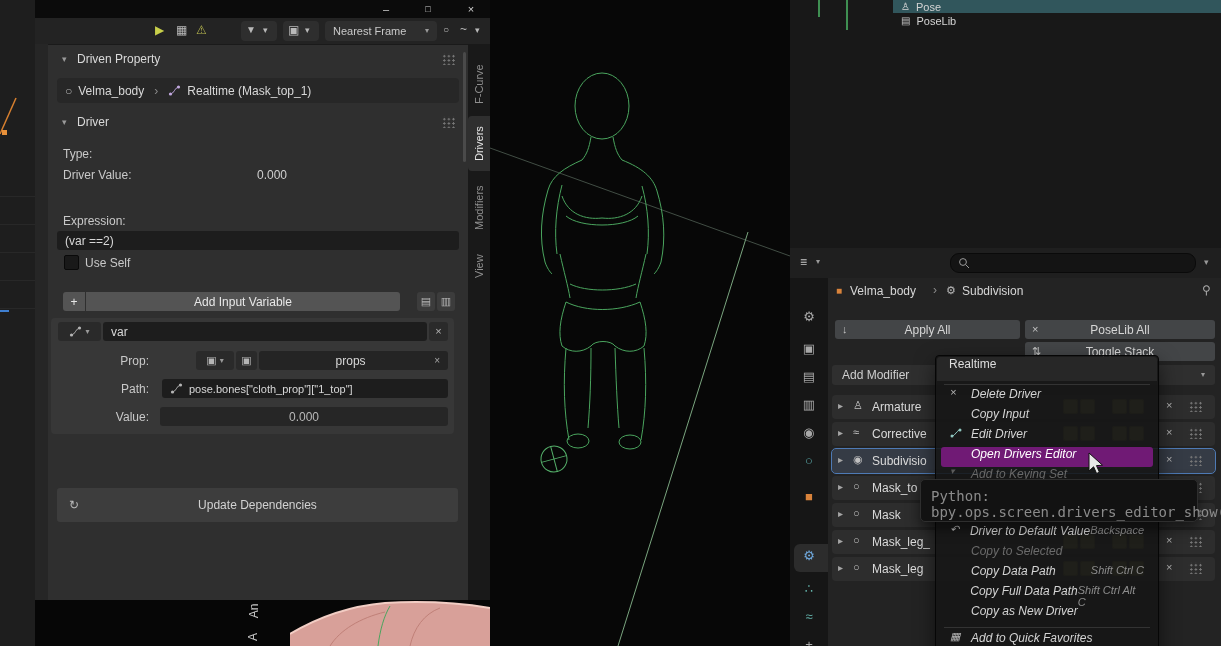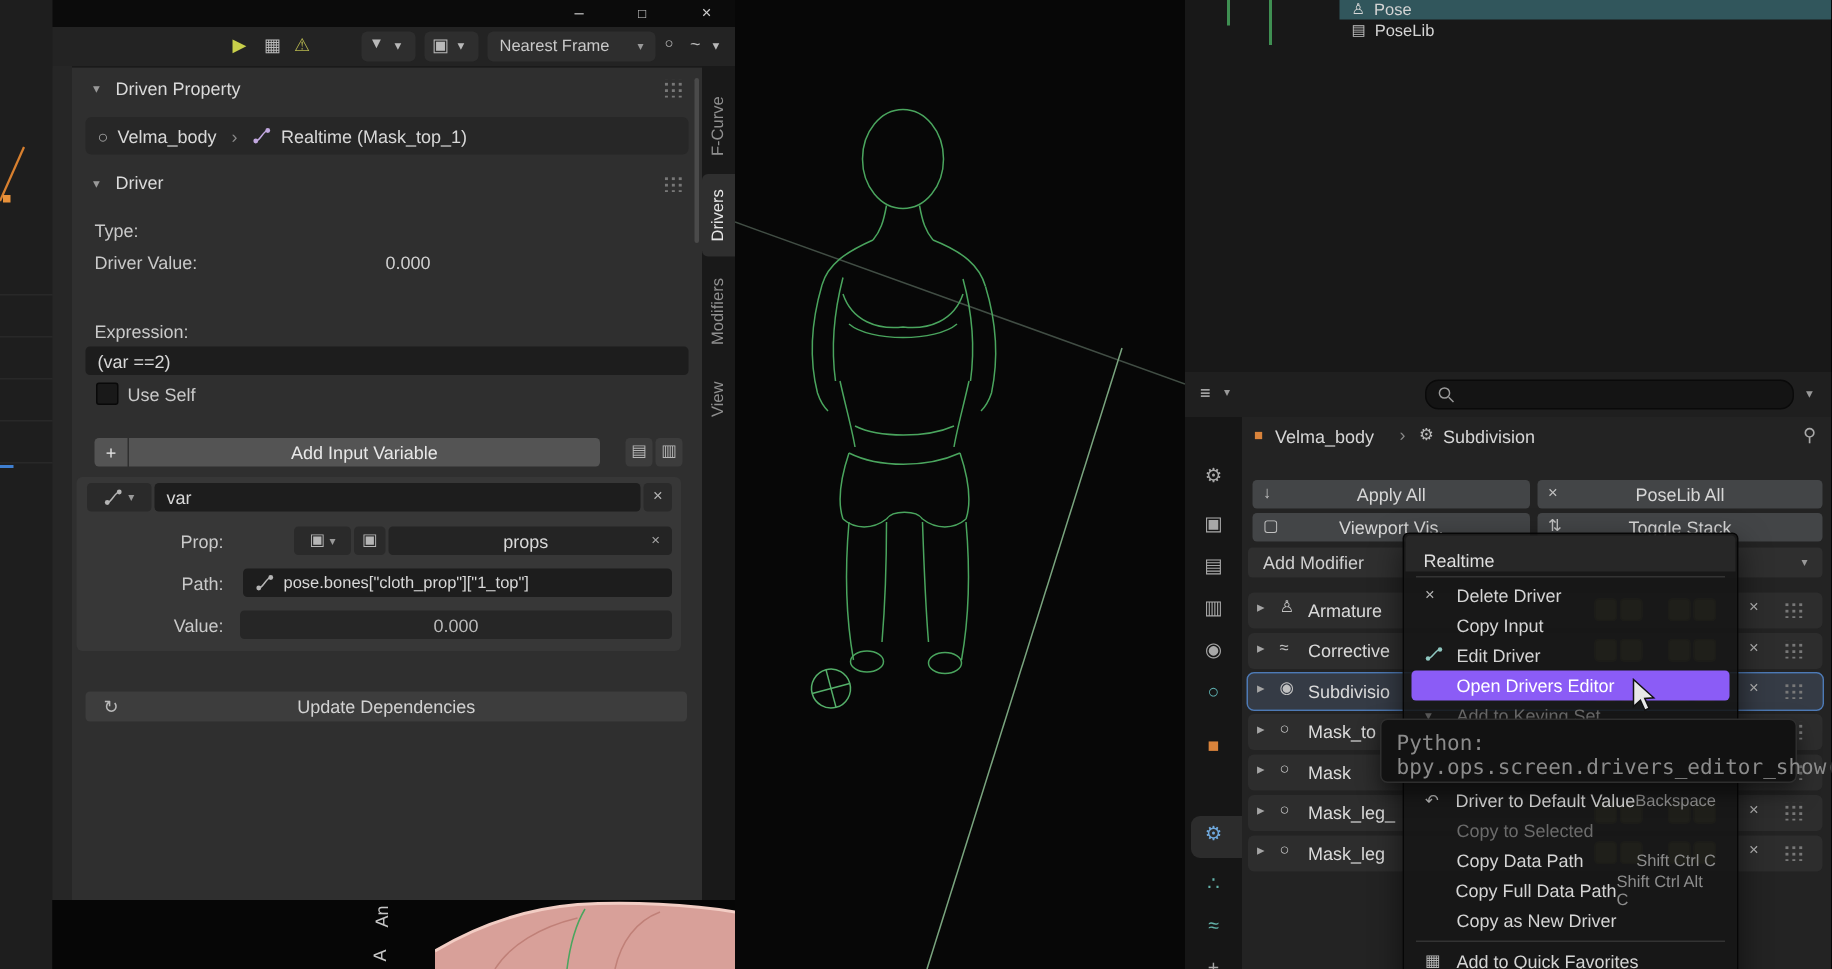--- a/index.html
+++ b/index.html
@@ -89,27 +89,27 @@
   .mico{position:absolute;left:21px;top:5px;color:#c0c0c0;font-size:11px;}
   .mname{position:absolute;left:40px;top:5px;color:#dadada;}
   .tg{position:absolute;top:4px;width:15px;height:15px;border-radius:3px;background:#67673a;box-shadow:inset 0 0 0 1px #4c4c28;}
   .mclose{position:absolute;left:334px;top:5px;color:#b2b2b2;font-size:11px;}
   .mdots{position:absolute;left:356px;top:5px;}
 
   
   #menu{left:935px;top:355px;width:222px;height:300px;background:rgba(22,22,22,0.88);
         border:1px solid #060606;border-radius:4px;box-shadow:0 8px 20px rgba(0,0,0,.55);z-index:50;}
   #menu .mtitle{left:1px;top:1px;right:1px;height:24px;background:#272727;border-radius:3px 3px 0 0;
-        display:flex;align-items:flex-end;padding:0 12px;color:#dedede;}
+        display:flex;align-items:flex-start;padding:0 12px;color:#dedede;}
   .msep{left:8px;right:8px;height:1px;background:#333;}
-  .mi{left:5px;right:5px;height:20px;display:flex;align-items:center;padding:0 9px;border-radius:3px;color:#d4d4d4;}
+  .mi{left:5px;right:5px;height:20px;display:flex;padding:0 9px;border-radius:3px;color:#d4d4d4;font-style:italic;}
   .mi .mic{width:21px;font-size:11px;color:#b5b5b5;}
   .mi .mlabel{white-space:nowrap;}
   .mi .sc{margin-left:auto;color:#8d8d8d;font-size:11px;}
-  .mi.hl{background:#8b5cf6;color:#fff;}
+  .mi.hl{background:#701a75;color:#fff;}
   .mi.dis{color:#6b6b6b;}
   .mi.dis .mic{color:#5c5c5c;}
 
   
   #tip{left:920px;top:479px;width:278px;height:43px;background:#121212;border:1px solid #2e2e2e;border-radius:5px;
        box-shadow:0 6px 14px rgba(0,0,0,.5);z-index:60;padding:5px 10px;box-sizing:border-box;}
   #tip .t1{color:#d2d2d2;font-size:12px;}
   #tip .t2{color:#8b8b8b;font-size:14px;font-family:"DejaVu Sans Mono",monospace;margin-top:3px;}
 
   #cursor{z-index:70;}
@@ -261,21 +261,21 @@
           <circle cx="10.5" cy="3" r="1.6" fill="#b5b5b5"></circle>
       </svg>
       <span style="font-size:11px;white-space:nowrap">pose.bones["cloth_prop"]["1_top"]</span>
     </div>
 
     <span class="lbl ab" style="left:22px;top:410px;width:92px;text-align:right">Value:</span>
     <div class="fld ab" style="left:125px;top:407px;width:288px;box-sizing:border-box;background:#262626">
       <span style="margin:0 auto;color:#b9b9b9">0.000</span>
     </div>
 
-    <div class="btn dark ab" style="left:22px;top:461px;width:401px;height:20px">
+    <div class="btn dark ab" style="left:22px;top:488px;width:401px;height:34px">
       <span class="icon ic-ref" style="position:absolute;left:12px;color:#b9b9b9"></span>
       <span>Update Dependencies</span>
     </div>
   </div>
 
   <div id="vp" class="ab">
     <svg width="300" height="646">
       <line x1="0" y1="148" x2="300" y2="256" stroke="#414d44" stroke-width="1"></line>
       <line x1="258" y1="232" x2="128" y2="646" stroke="#7aa57f" stroke-width="1"></line>
       <g stroke="#4aa55e" fill="none" stroke-width="1">
@@ -367,24 +367,20 @@
       <span class="icon ic-pin ab" style="left:412px;top:36px;color:#a8a8a8"></span>
 
       <div class="abtn ab" style="left:45px;top:72px;width:185px">
         <span class="bic icon ic-down"></span>
         <span>Apply All</span>
       </div>
       <div class="abtn ab" style="left:235px;top:72px;width:190px">
         <span class="bic icon ic-x"></span>
         <span>PoseLib All</span>
       </div>
-      <div class="abtn ab" style="left:45px;top:94px;width:185px">
-        <span class="bic icon ic-mon"></span>
-        <span>Viewport Vis.</span>
-      </div>
       <div class="abtn ab" style="left:235px;top:94px;width:190px">
         <span class="bic icon ic-ud"></span>
         <span>Toggle Stack</span>
       </div>
 
       <div class="ab" style="left:42px;top:117px;width:383px;height:20px;background:#2f2f2f;border-radius:3px;display:flex;align-items:center;padding:0 10px;box-sizing:border-box">
         <span style="color:#cfcfcf">Add Modifier</span>
         <span class="caret icon ic-car"></span>
       </div>
 

